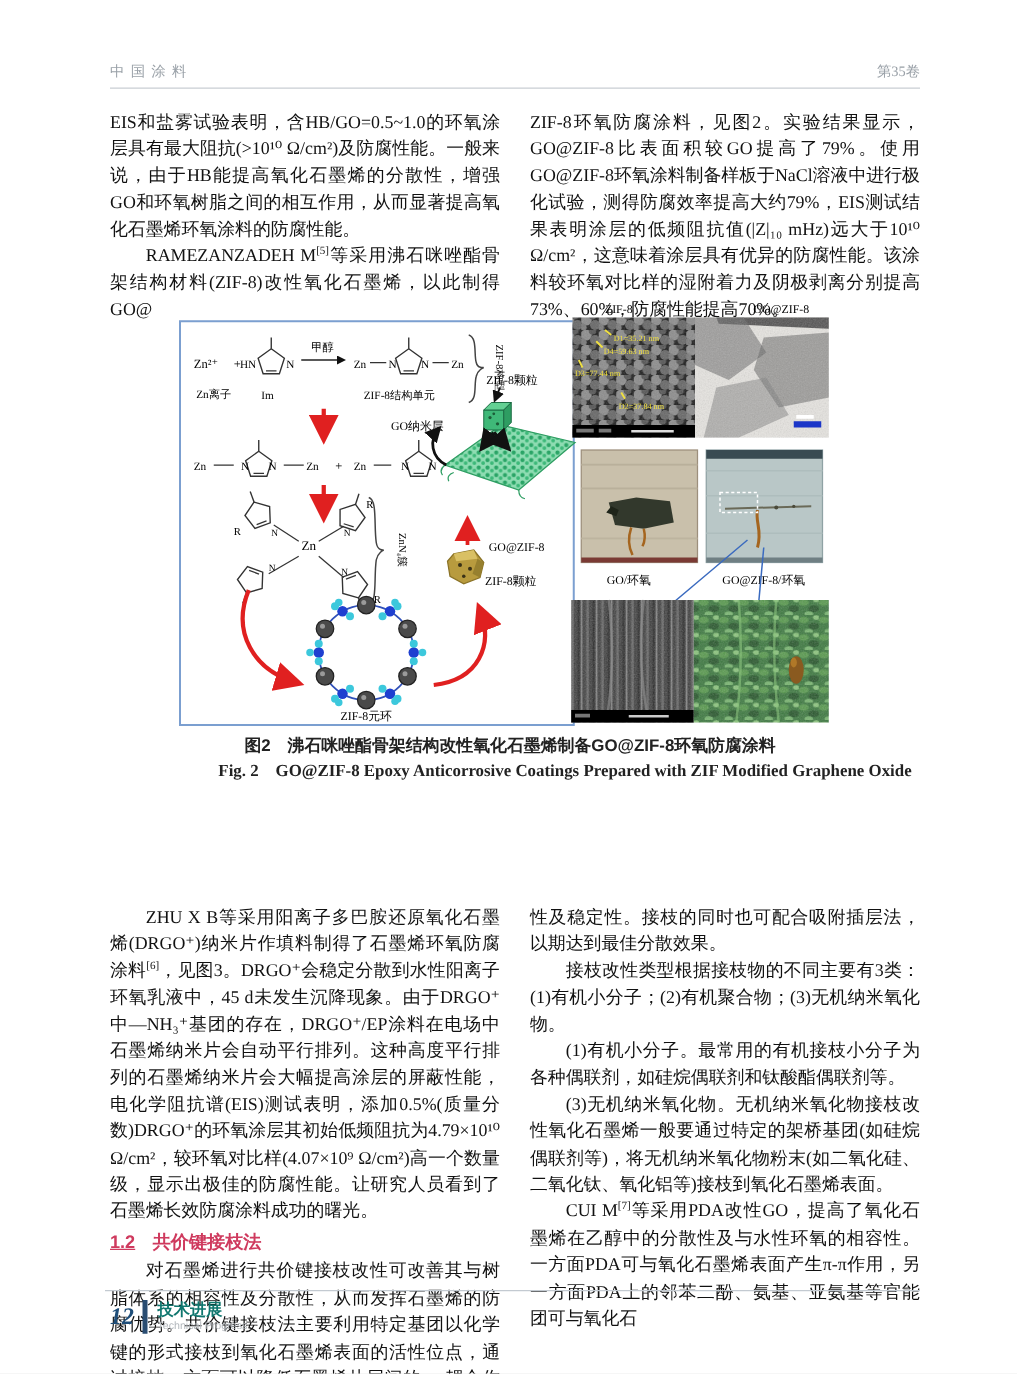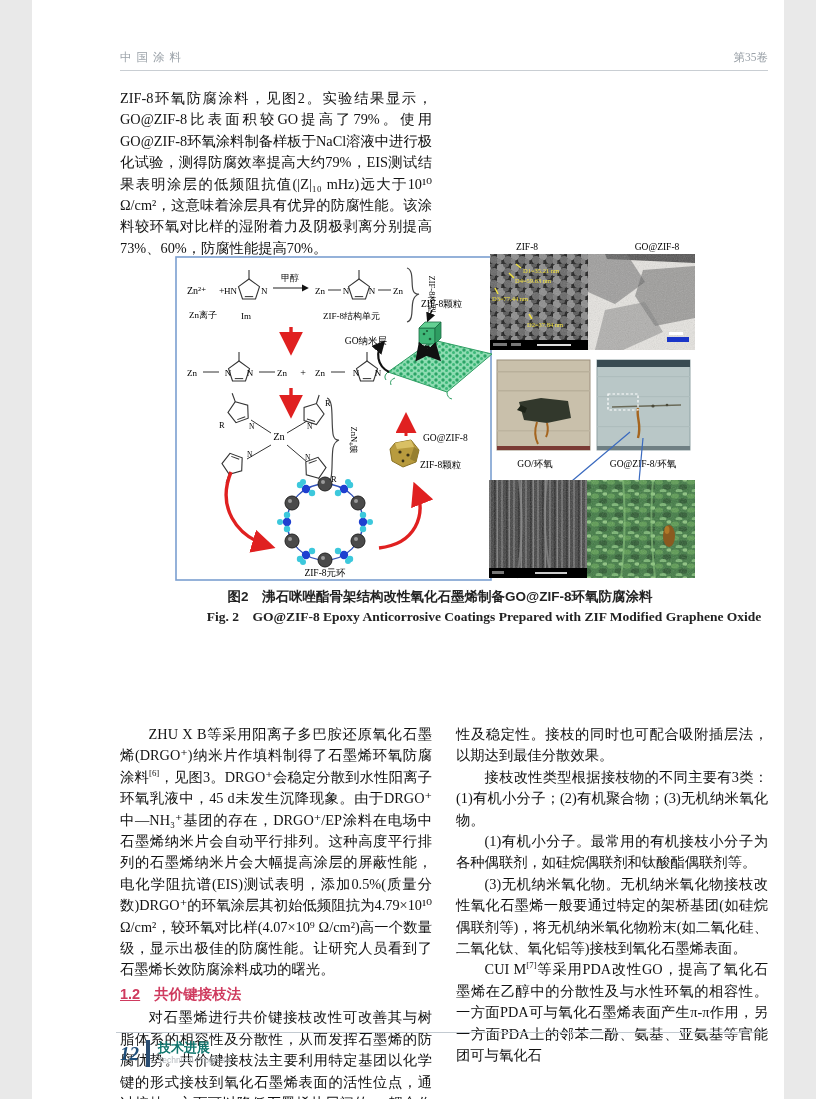--- a/index.html
+++ b/index.html
@@ -1,16 +1,16 @@
 <!DOCTYPE html>
 <html><head>
 <meta charset="utf-8">
 <style>
   html,body{margin:0;padding:0;background:#e9e9e9;}
-  .page{position:relative;width:752px;height:1099px;background:#ffffff;margin:0 auto;
+  .page{position:relative;width:816px;height:1099px;background:#ffffff;margin:0 auto;
         font-family:"Liberation Serif","DejaVu Serif",serif;color:#111;overflow:hidden;}
   
   .hdr{position:absolute;left:88px;top:50px;width:648px;display:flex;justify-content:space-between;
        font-size:11.5px;color:#9aa1a8;}
   .hdr .jn{letter-spacing:5px;}
   .hdr-rule{position:absolute;left:88px;top:70px;width:648px;height:1px;background:#c9ced3;}
   
   .cols{position:absolute;left:88px;width:648px;display:flex;gap:24px;}
   .cols.top{top:88px;}
   .cols.bottom{top:682px;margin-top:42px;}
@@ -43,20 +43,24 @@
 
 <div class="page">
 
   <div class="hdr">
     <span class="jn">中国涂料</span>
     <span>第35卷</span>
   </div>
   <div class="hdr-rule"></div>
 
   <div class="cols top">
+    <div class="col">
+      <p class="para">EIS和盐雾试验表明，含HB/GO=0.5~1.0的环氧涂层具有最大阻抗(&gt;10¹⁰ Ω/cm²)及防腐性能。一般来说，由于HB能提高氧化石墨烯的分散性，增强GO和环氧树脂之间的相互作用，从而显著提高氧化石墨烯环氧涂料的防腐性能。</p>
+      <p class="para ind"><span>RAMEZANZADEH M</span><sup>[5]</sup><span>等采用沸石咪唑酯骨架结构材料(ZIF-8)改性氧化石墨烯，以此制得GO@</span></p>
+    </div>
     <div class="col">
       <p class="para">ZIF-8环氧防腐涂料，见图2。实验结果显示，GO@ZIF-8比表面积较GO提高了79%。使用GO@ZIF-8环氧涂料制备样板于NaCl溶液中进行极化试验，测得防腐效率提高大约79%，EIS测试结果表明涂层的低频阻抗值(|Z|₁₀ mHz)远大于10¹⁰ Ω/cm²，这意味着涂层具有优异的防腐性能。该涂料较环氧对比样的湿附着力及阴极剥离分别提高73%、60%，防腐性能提高70%。</p>
     </div>
   </div>
 
   <div class="fig">
   <svg width="525" height="344" viewBox="0 0 525 344">
     <defs>
       <g id="imring">
         <path d="M0,-11 L10.5,-3.4 L6.5,9 L-6.5,9 L-10.5,-3.4 Z" fill="none" stroke="#333" stroke-width="1.1"></path>

